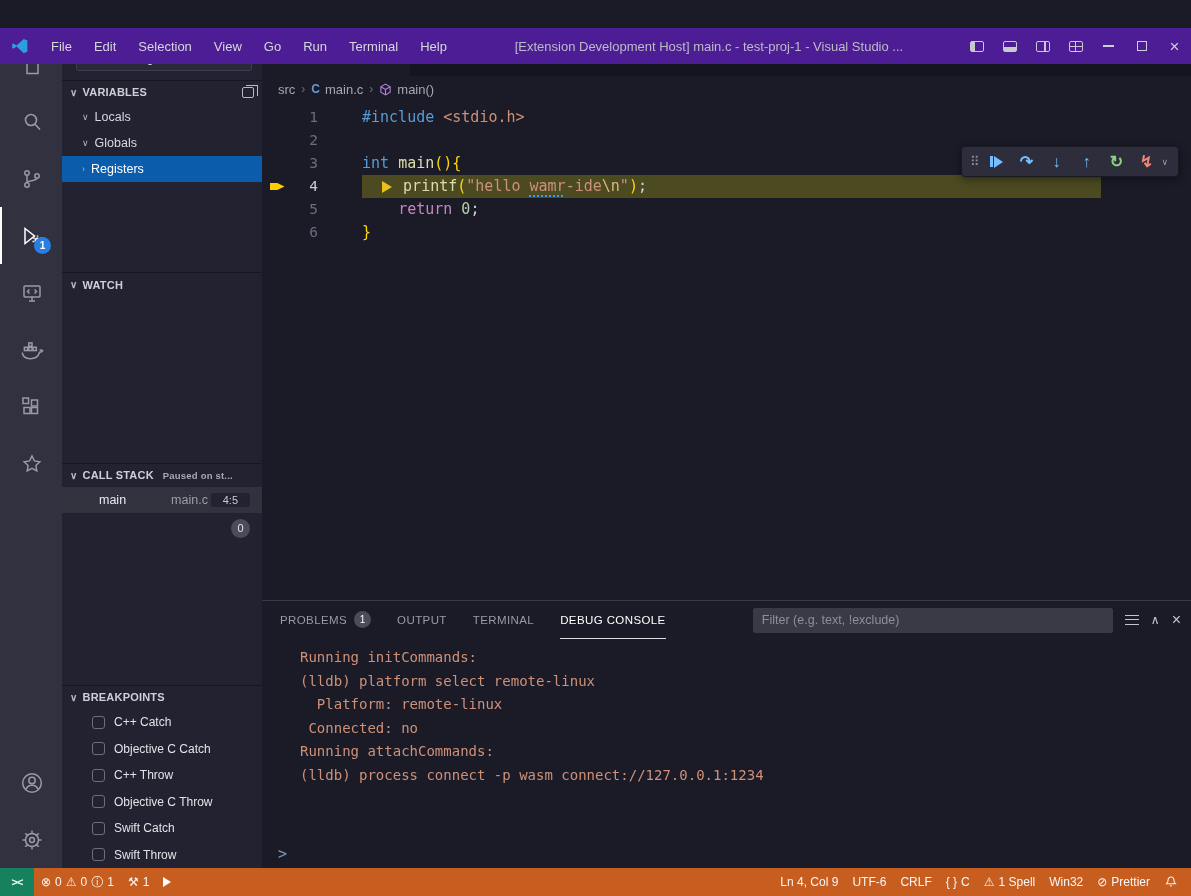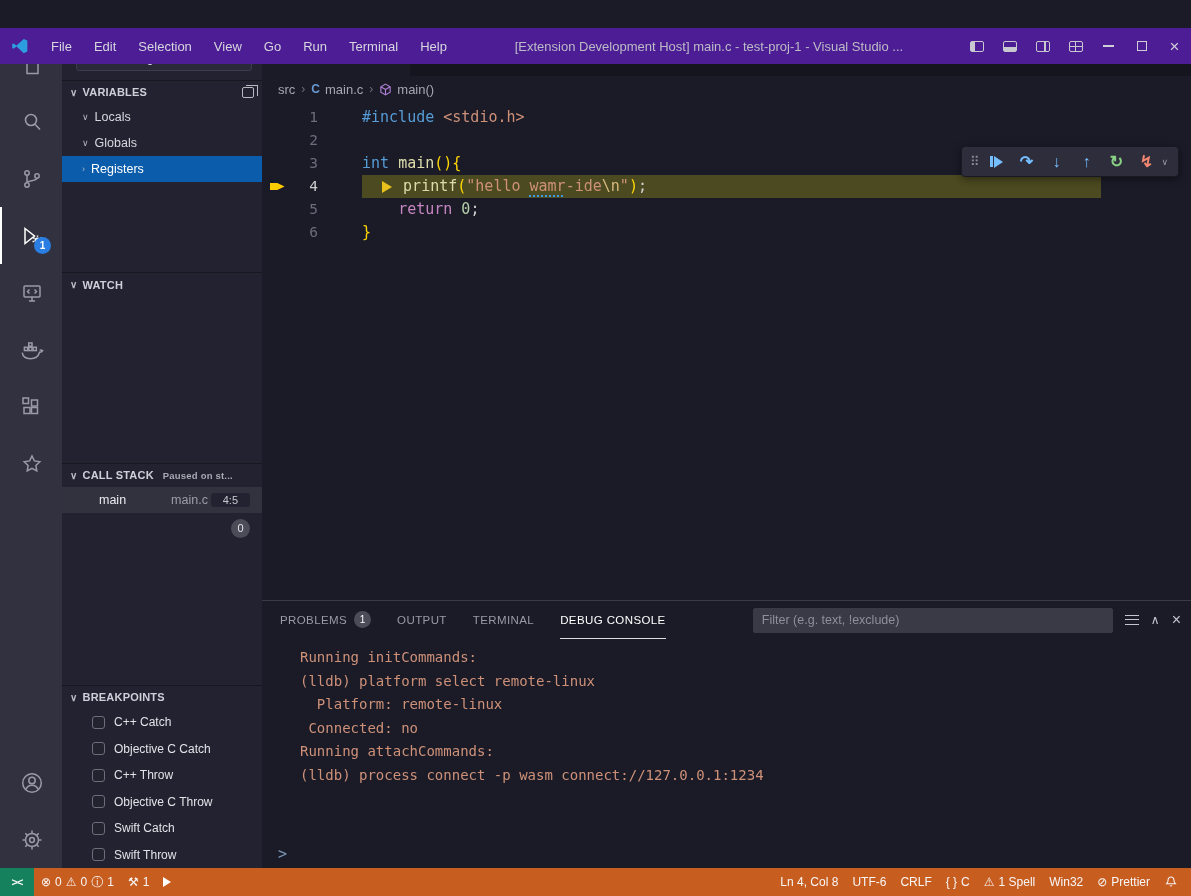--- a/index.html
+++ b/index.html
@@ -557,21 +557,21 @@
     <div class="sb-item">
       <span class="sb-ico">⚒</span>
       <span>1</span>
     </div>
     <div class="sb-item">
       <span class="sb-play"></span>
     </div>
   </div>
   <div class="sb-right">
     <div class="sb-item">
-        <span>Ln 4, Col 8</span>
+        <span>Ln 4, Col 9</span>
       </div>
     <div class="sb-item">
         <span>UTF-6</span>
       </div>
     <div class="sb-item">
         <span>CRLF</span>
       </div>
     <div class="sb-item">
       <span>{ }</span>
       <span>C</span>

